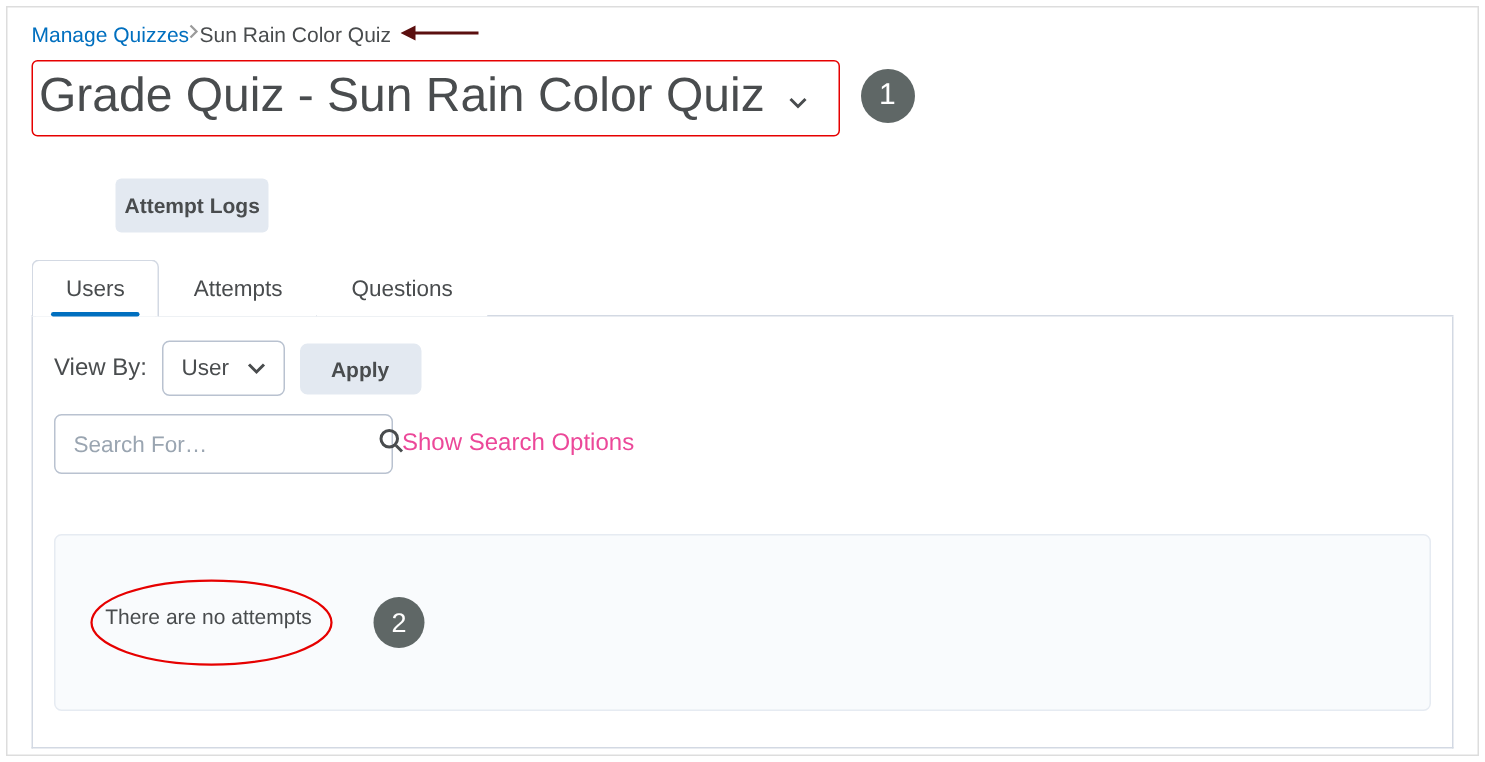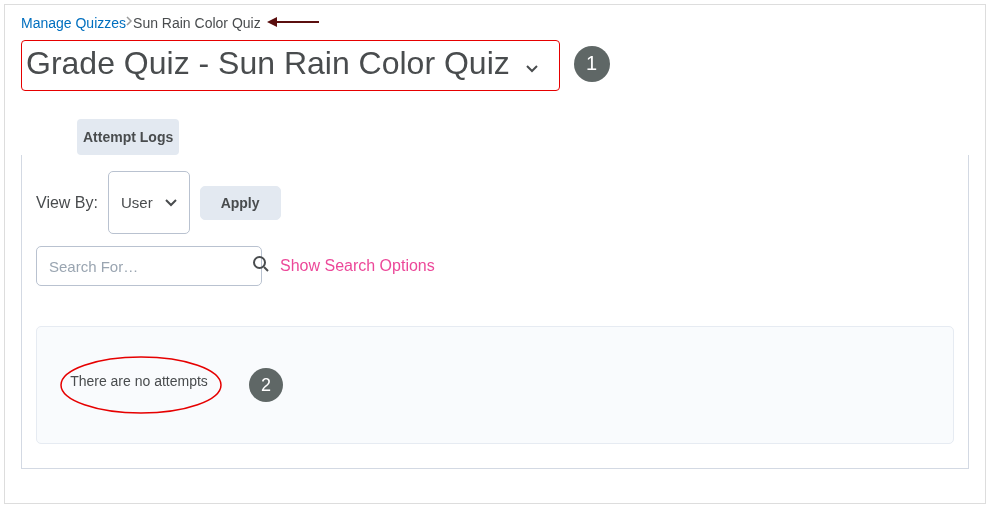--- a/index.html
+++ b/index.html
@@ -139,41 +139,41 @@
     align-items: center;
     gap: 10px;
     font-size: 16px;
     color: #494c4e;
   }
   .select-wrap {
     display: flex;
     align-items: center;
     border: 1px solid #b9c2d0;
     border-radius: 5px;
-    padding: 22px 12px;
+    padding: 9px 12px;
     gap: 12px;
     font-size: 15px;
     cursor: pointer;
     background: #fff;
   }
   .select-chev { font-size: 12px; }
   .btn-apply {
     background: #e3e9f1;
     border: 1px solid #e3e9f1;
     border-radius: 5px;
     padding: 8px 20px;
     font-size: 14px;
     font-weight: 700;
     color: #494c4e;
     cursor: pointer;
   }
   .search-row {
     display: flex;
     align-items: center;
-    gap: 18px;
+    gap: 6px;
     margin-top: 12px;
   }
   .search-input-wrap {
     display: flex;
     align-items: center;
     border: 1px solid #b9c2d0;
     border-radius: 5px;
     padding: 0 10px 0 12px;
     width: 226px;
     height: 40px;
@@ -254,20 +254,25 @@
               <path d="M2 2 L7 7 L12 2" fill="none" stroke="#494c4e" stroke-width="2"></path>
             </svg>
         </span>
       </h1>
     </div>
     <span class="callout-badge">1</span>
   </div>
 
   <button class="btn-attempt-logs">Attempt Logs</button>
 
+  <div class="tabs">
+    <div class="tab active">Users</div>
+    <div class="tab">Attempts</div>
+    <div class="tab">Questions</div>
+  </div>
 
   <div class="tab-panel">
 
     <div class="viewby-row">
       <span>View By:</span>
       <div class="select-wrap">
         <span>User</span>
         <span class="select-chev">
           <svg width="12" height="8" viewBox="0 0 12 8">
               <path d="M1 1 L6 6 L11 1" fill="none" stroke="#494c4e" stroke-width="2"></path>

